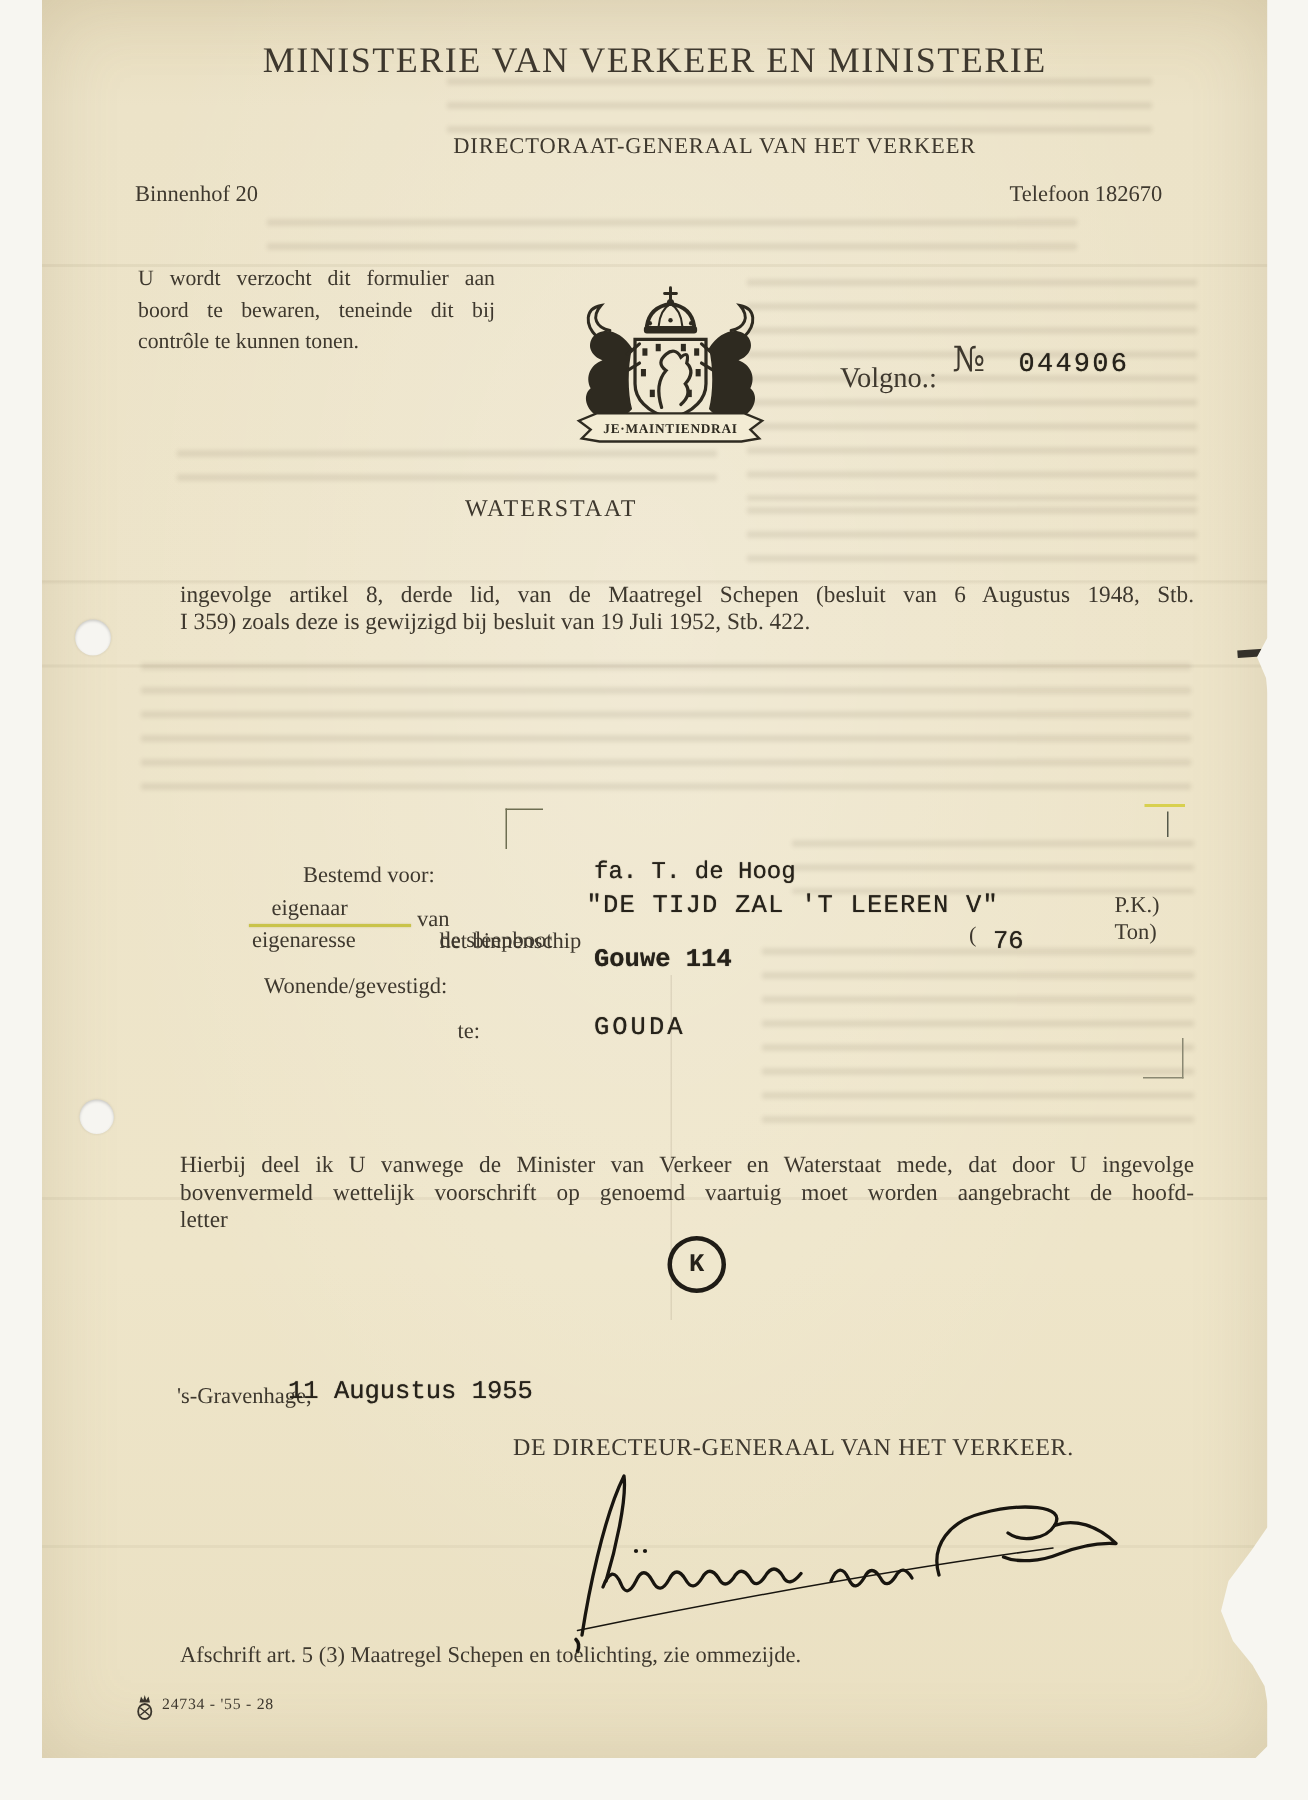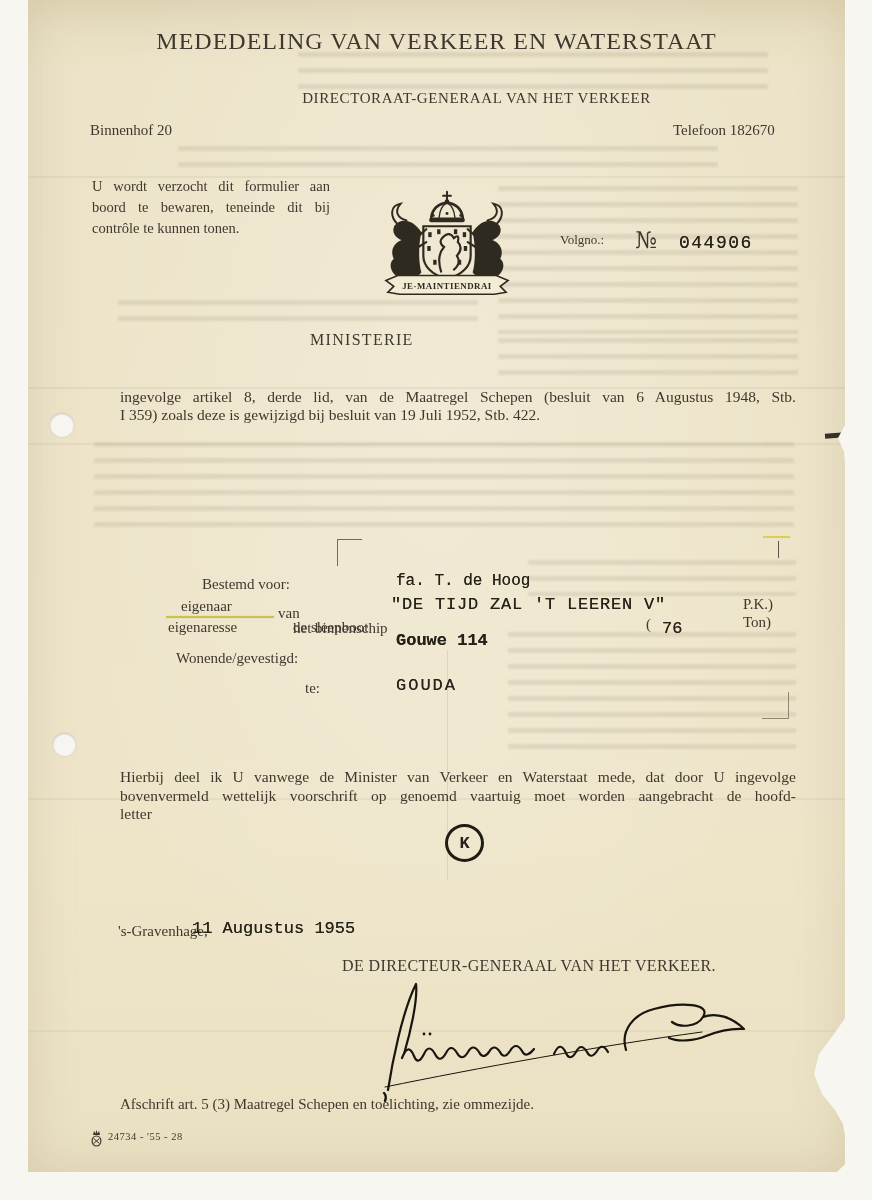--- a/index.html
+++ b/index.html
@@ -24,21 +24,21 @@
     font-family:"Liberation Mono", monospace;color:#26221a;
     text-shadow:0 0 .6px rgba(38,34,26,.85);
   }
   .title{left:0;width:100%;top:28px;text-align:center;font-size:24px;letter-spacing:1px;white-space:nowrap;}
   .directorate{left:0;width:100%;top:90px;text-align:center;font-size:15px;letter-spacing:.6px;white-space:nowrap;padding-left:40px;}
   .addr{left:62px;top:122px;font-size:15px;}
   .phone{left:645px;top:122px;font-size:15px;}
   .notice{left:64px;top:176px;width:238px;font-size:14.5px;line-height:21px;}
   .notice .line{display:block;text-align:justify;text-align-last:justify;}
   .notice .line.last{text-align-last:left;}
-  .volgno-label{left:532px;top:232px;font-size:13px;}
+  .volgno-label{left:532px;top:242px;font-size:19px;}
   .numero{left:607px;top:227px;font-size:23px;font-family:"DejaVu Serif", serif;}
   .volgno-value{left:651px;top:233px;font-size:18px;letter-spacing:1.5px;}
   .heading{left:282px;top:331px;font-size:16px;letter-spacing:1.3px;}
   .para{width:676px;font-size:15.5px;line-height:18.5px;}
   .para .line{display:block;text-align:justify;text-align-last:justify;white-space:normal;}
   .para .line.last{text-align-last:left;}
   .intro{left:92px;top:388px;line-height:17.5px;}
   .statement{left:92px;top:768px;}
   .label{font-size:15px;}
   .tw16{font-size:16px;}
@@ -82,21 +82,21 @@
   <div class="abs crease" style="left:0;top:443px;width:100%;height:2px;background:rgba(110,95,65,.07);"></div>
   <div class="abs crease" style="left:0;top:798px;width:100%;height:2px;background:rgba(110,95,65,.07);"></div>
   <div class="abs crease" style="left:0;top:1030px;width:100%;height:2px;background:rgba(110,95,65,.06);"></div>
   <div class="abs crease" style="left:419px;top:650px;width:1px;height:230px;background:rgba(100,85,60,.13);"></div>
 
   <div class="abs hole hole1"></div>
   <div class="abs hole hole2"></div>
 
   <div class="abs dash"></div>
 
-  <div class="abs title ink">MEDEDELING VAN VERKEER EN WATERSTAAT</div>
+  <div class="abs title ink">MINISTERIE VAN VERKEER EN MINISTERIE</div>
   <div class="abs directorate ink">DIRECTORAAT-GENERAAL VAN HET VERKEER</div>
   <div class="abs addr ink">Binnenhof 20</div>
   <div class="abs phone ink">Telefoon 182670</div>
 
   <div class="abs notice ink">
     <span class="line">U wordt verzocht dit formulier aan</span>
     <span class="line">boord te bewaren, teneinde dit bij</span>
     <span class="line last">contrôle te kunnen tonen.</span>
   </div>
 
@@ -142,21 +142,21 @@
 
       <path d="M8 91 L20 86 H120 L132 91 L124 97 L130 103 L118 105 H22 L10 103 L16 97 Z" fill="#f3ecd4" stroke-width="1.6"></path>
       <text x="70" y="99.5" text-anchor="middle" font-size="9" font-family="Liberation Serif, serif" font-weight="bold" fill="#2e2a20" stroke="none" letter-spacing="0.5">JE·MAINTIENDRAI</text>
     </g>
   </svg>
 
   <div class="abs volgno-label ink">Volgno.:</div>
   <div class="abs numero ink">№</div>
   <div class="abs volgno-value mono">044906</div>
 
-  <div class="abs heading ink">MINISTERIE</div>
+  <div class="abs heading ink">WATERSTAAT</div>
   <div class="abs para intro ink">
     <span class="line">ingevolge artikel 8, derde lid, van de Maatregel Schepen (besluit van 6 Augustus 1948, Stb.</span>
     <span class="line last">I 359) zoals deze is gewijzigd bij besluit van 19 Juli 1952, Stb. 422.</span>
   </div>
 
   <div class="abs corner" style="left:309px;top:539px;width:24px;height:26px;border-top:1px solid #6e6e52;border-left:1px solid #6e6e52;"></div>
   <div class="abs corner" style="left:735px;top:536px;width:27px;height:2px;background:#d8d04f;"></div>
   <div class="abs corner" style="left:750px;top:541px;width:1px;height:17px;background:#55584a;"></div>
   <div class="abs corner" style="left:734px;top:692px;width:26px;height:26px;border-right:1px solid #8a8872;border-bottom:1px solid #8a8872;"></div>
 

